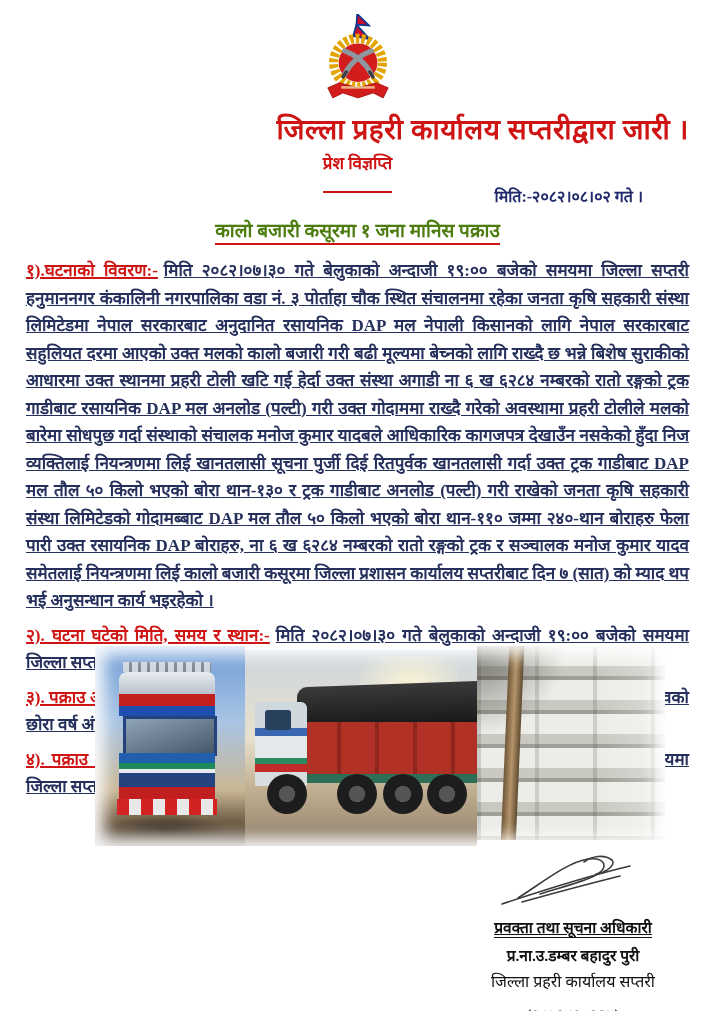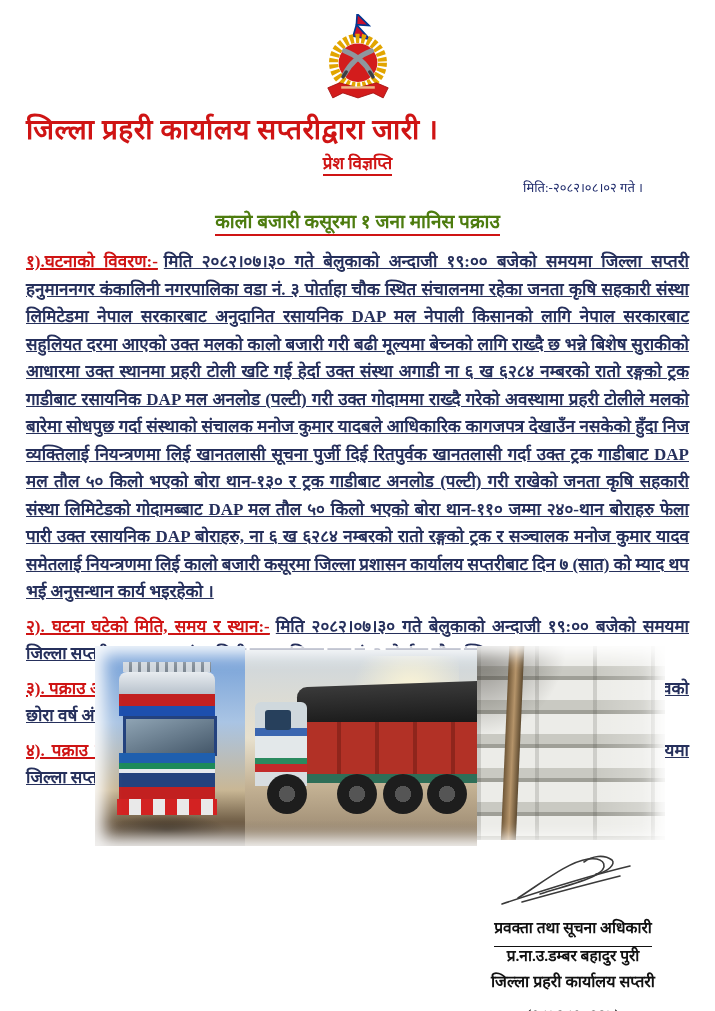--- a/index.html
+++ b/index.html
@@ -8,31 +8,31 @@
     background:#ffffff;
     font-family:"Liberation Serif","DejaVu Serif",serif;
     color:#26305c;
     overflow:hidden;
   }
   .page{width:715px;height:1011px;position:relative;box-sizing:border-box;padding:14px 26px 0 26px;}
 
   
   .emblem-wrap{text-align:center;margin-bottom:2px;}
   .office-line{
-    text-align:left;color:#cf1414;font-weight:bold;
+    text-align:right;color:#cf1414;font-weight:bold;
     font-size:28px;line-height:1.15;letter-spacing:.5px;
   }
   .press-label{
     text-align:center;color:#cf1414;font-weight:bold;font-size:17px;
     margin-top:5px;
   }
-  .press-label span{border-bottom:2px solid #cf1414;padding-bottom:1px;}
+  .press-label span{border-bottom:2px solid #cf1414;padding-bottom:18px;}
   .date-block{
-    width:fit-content;margin-left:auto;margin-right:46px;margin-top:3px;
-    color:#1e2a6b;font-weight:normal;font-size:13px;line-height:21px;text-align:left;
+    width:fit-content;margin-left:auto;margin-right:46px;margin-top:12px;
+    color:#1e2a6b;font-weight:bold;font-size:16px;line-height:21px;text-align:left;
   }
   .date-block .ref{padding-left:7px;}
 
   .doc-title{
     text-align:center;color:#4d7c0f;font-weight:bold;font-size:19px;margin-top:10px;
   }
   .doc-title span{border-bottom:2px solid #cf1414;padding-bottom:2px;}
 
   
   .sections{margin-top:14px;text-decoration:underline;}
@@ -81,23 +81,23 @@
       repeating-linear-gradient(90deg,rgba(70,70,64,.18) 0 4px,rgba(0,0,0,0) 4px 58px),
       repeating-linear-gradient(180deg,#ecece8 0 20px,#c9c9c2 20px 30px,#9f9f97 30px 34px);}
   .p3 .shade{position:absolute;left:0;top:0;width:90px;height:90px;background:radial-gradient(circle at 0% 0%,rgba(40,36,30,.55),rgba(40,36,30,0) 70%);}
   .p3 .pole{position:absolute;left:28px;top:-6px;width:15px;height:210px;transform:rotate(2.5deg);background:linear-gradient(90deg,#6e5637,#b5946a 50%,#5d4a30);}
   .p3 .glare{position:absolute;right:0;top:0;width:70px;height:194px;background:linear-gradient(90deg,rgba(255,255,255,0),rgba(255,255,255,.35));}
 
   
   .footer{position:absolute;right:12px;top:852px;width:260px;text-align:center;color:#111;}
   .sig{margin-right:20px;}
   .role-line{font-weight:bold;font-size:15.5px;margin-top:2px;}
-  .role-line span{border-bottom:1.5px solid #111;padding-bottom:10px;}
+  .role-line span{border-bottom:1.5px solid #111;padding-bottom:1px;text-decoration:underline;}
   .name-line{font-weight:bold;font-size:15.5px;margin-top:6px;}
-  .office-line2{font-weight:bold;font-size:16px;margin-top:4px;}
+  .office-line2{font-weight:normal;font-size:16px;margin-top:4px;}
   .phone-line{font-weight:bold;font-size:16px;margin-top:12px;}
 </style>
 </head>
 <body>
 
 <div class="page">
 
   <div class="emblem-wrap">
     <svg width="84" height="94" viewBox="0 0 100 112">
 

